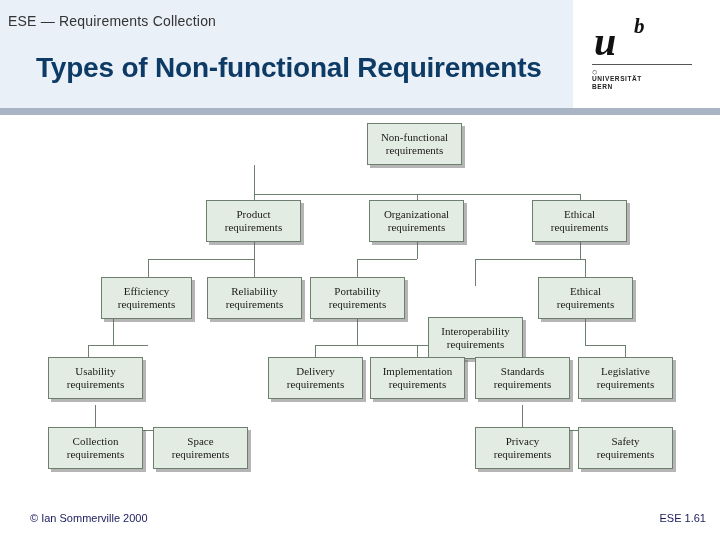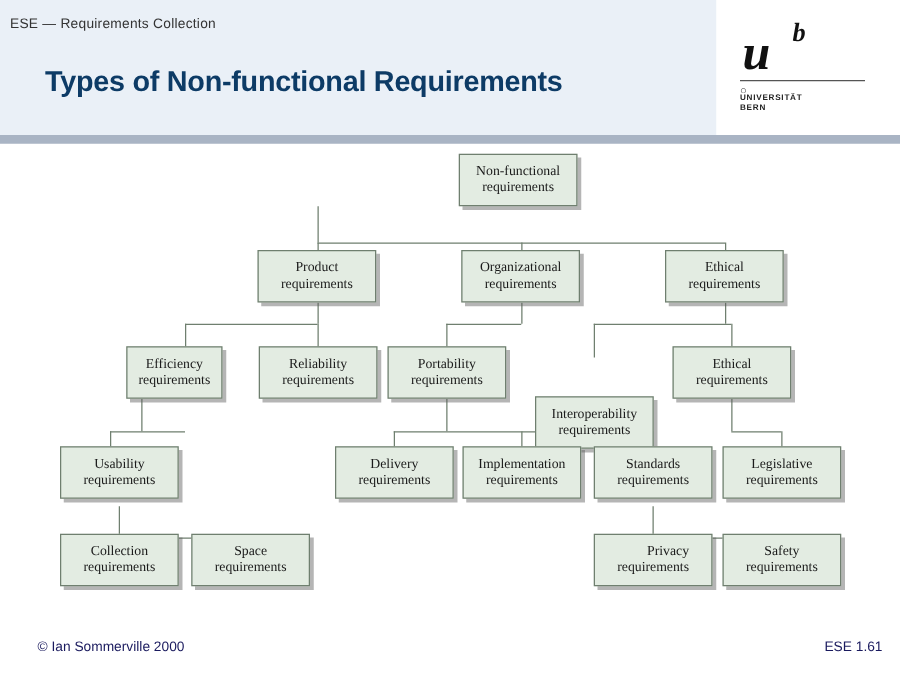--- a/index.html
+++ b/index.html
@@ -30,28 +30,28 @@
   }
   #header-white-right {
     position: absolute;
     right: 0; top: 0;
     width: 147px; height: 108px;
     background: #ffffff;
   }
   #breadcrumb {
     position: absolute;
     left: 8px; top: 13px;
-    font-size: 11px;
+    font-size: 14px;
     color: #333333;
     letter-spacing: 0.2px;
   }
   #slide-title {
     position: absolute;
     left: 36px; top: 52px;
-    font-size: 23px;
+    font-size: 28px;
     font-weight: bold;
     color: #0d3b66;
     letter-spacing: -0.2px;
   }
 
   
   #logo {
     position: absolute;
     right: 12px; top: 12px;
     width: 132px; height: 84px;
@@ -216,21 +216,21 @@
   </div>
   <div class="node" style="left:369px; top:85px; width:95px; height:42px;">
     <span>Organizational
 requirements</span>
   </div>
   <div class="node" style="left:532px; top:85px; width:95px; height:42px;">
     <span>Ethical
 requirements</span>
   </div>
 
-  <div class="node" style="left:101px; top:162px; width:77px; height:42px;">
+  <div class="node" style="left:101px; top:162px; width:91px; height:42px;">
     <span>Efficiency
 requirements</span>
   </div>
   <div class="node" style="left:207px; top:162px; width:95px; height:42px;">
     <span>Reliability
 requirements</span>
   </div>
   <div class="node" style="left:310px; top:162px; width:95px; height:42px;">
     <span>Portability
 requirements</span>
@@ -266,21 +266,21 @@
   </div>
 
   <div class="node" style="left:48px;  top:312px; width:95px; height:42px;">
     <span>Collection
 requirements</span>
   </div>
   <div class="node" style="left:153px; top:312px; width:95px; height:42px;">
     <span>Space
 requirements</span>
   </div>
-  <div class="node" style="left:475px; top:312px; width:95px; height:42px;text-align:right;">
+  <div class="node" style="left:475px; top:312px; width:95px; height:42px;">
     <span>Privacy
 requirements</span>
   </div>
   <div class="node" style="left:578px; top:312px; width:95px; height:42px;">
     <span>Safety
 requirements</span>
   </div>
 </div>
 
 <div id="footer-copyright">© Ian Sommerville 2000</div>

